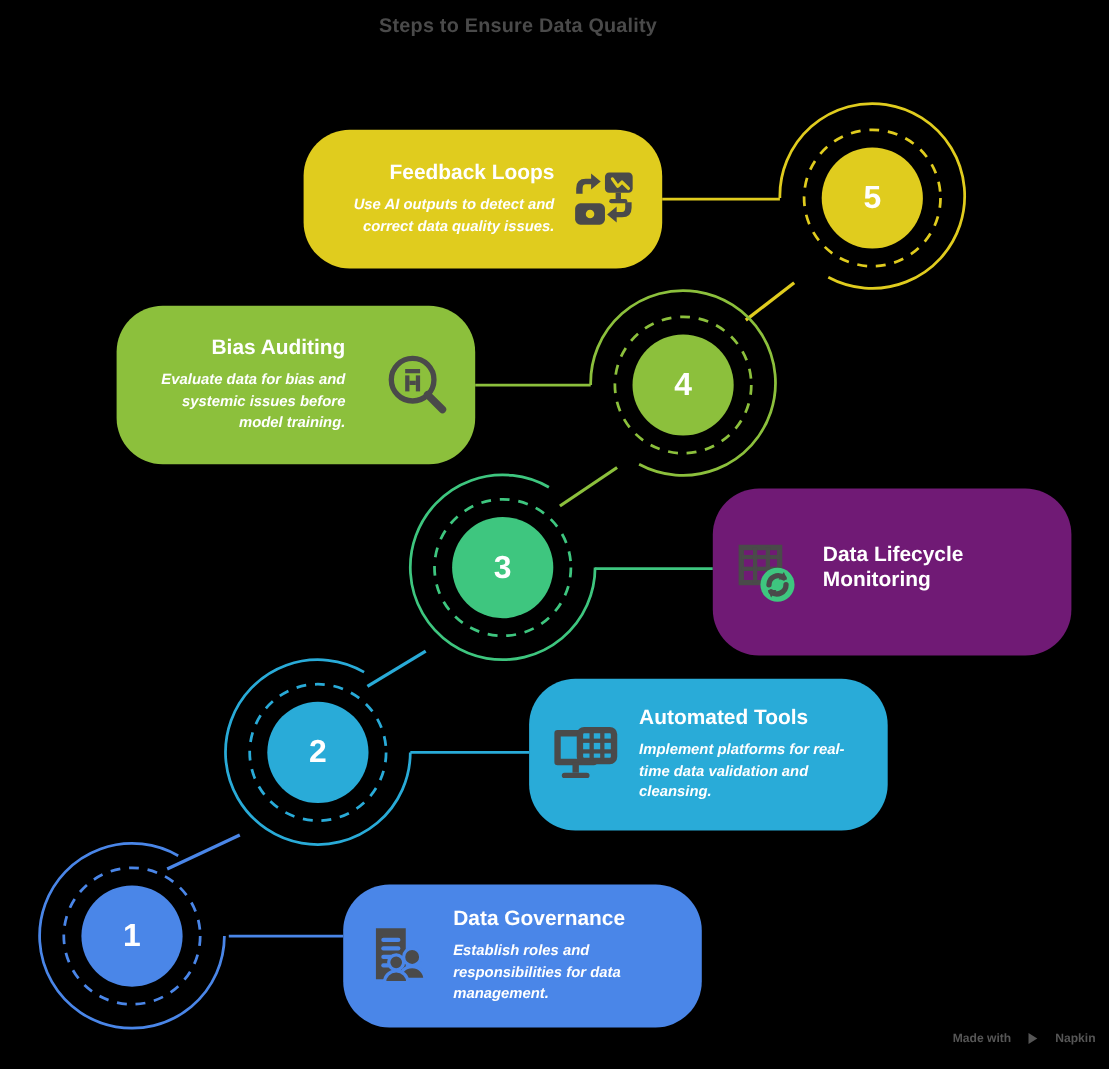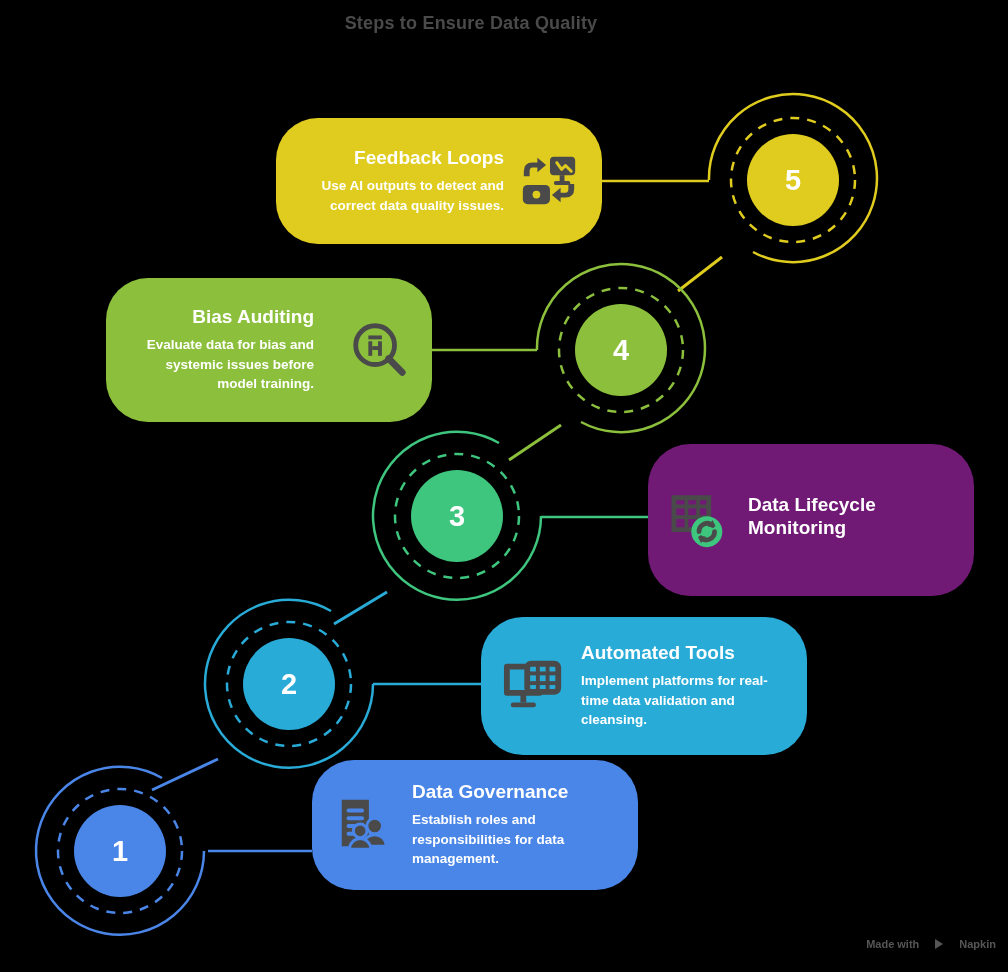--- a/index.html
+++ b/index.html
@@ -40,34 +40,35 @@
     color: #ffffff;
   }
   .card .txt { display: flex; flex-direction: column; justify-content: center; }
   .card .card-title {
     font-size: 19px; font-weight: 700; line-height: 1.18;
     margin-bottom: 7px; color: #ffffff;
   }
   .card .card-desc {
     font-size: 13.5px; font-weight: 700; line-height: 1.45;
     color: #ffffff;
+    font-style: italic;
   }
   .card.align-right { justify-content: space-between; }
   .card.align-right .txt { text-align: right; order: 1; flex: 1; }
   .card.align-right .card-ico { order: 2; margin-left: 14px; }
   .card.align-left .card-ico { margin-right: 16px; flex: 0 0 auto; }
   .card-ico { width: 62px; height: 62px; display: block; }
   .card-ico svg { width: 100%; height: 100%; display: block; }
 
   
   #card-5 { left: 276px; top: 118px;  width: 326px; height: 126px; }
   #card-4 { left: 106px; top: 278px;  width: 326px; height: 144px; }
   #card-3 { left: 648px; top: 444px;  width: 326px; height: 152px; }
   #card-2 { left: 481px; top: 617px;  width: 326px; height: 138px; }
-  #card-1 { left: 312px; top: 760px;  width: 326px; height: 130px; }
+  #card-1 { left: 312px; top: 804px;  width: 326px; height: 130px; }
 
   
   .badge {
     position: absolute;
     width: 176px; height: 176px;
   }
   .badge svg { position: absolute; left: 0; top: 0; width: 176px; height: 176px; }
   .badge .num {
     position: absolute; left: 0; top: 0;
     width: 176px; height: 176px;

